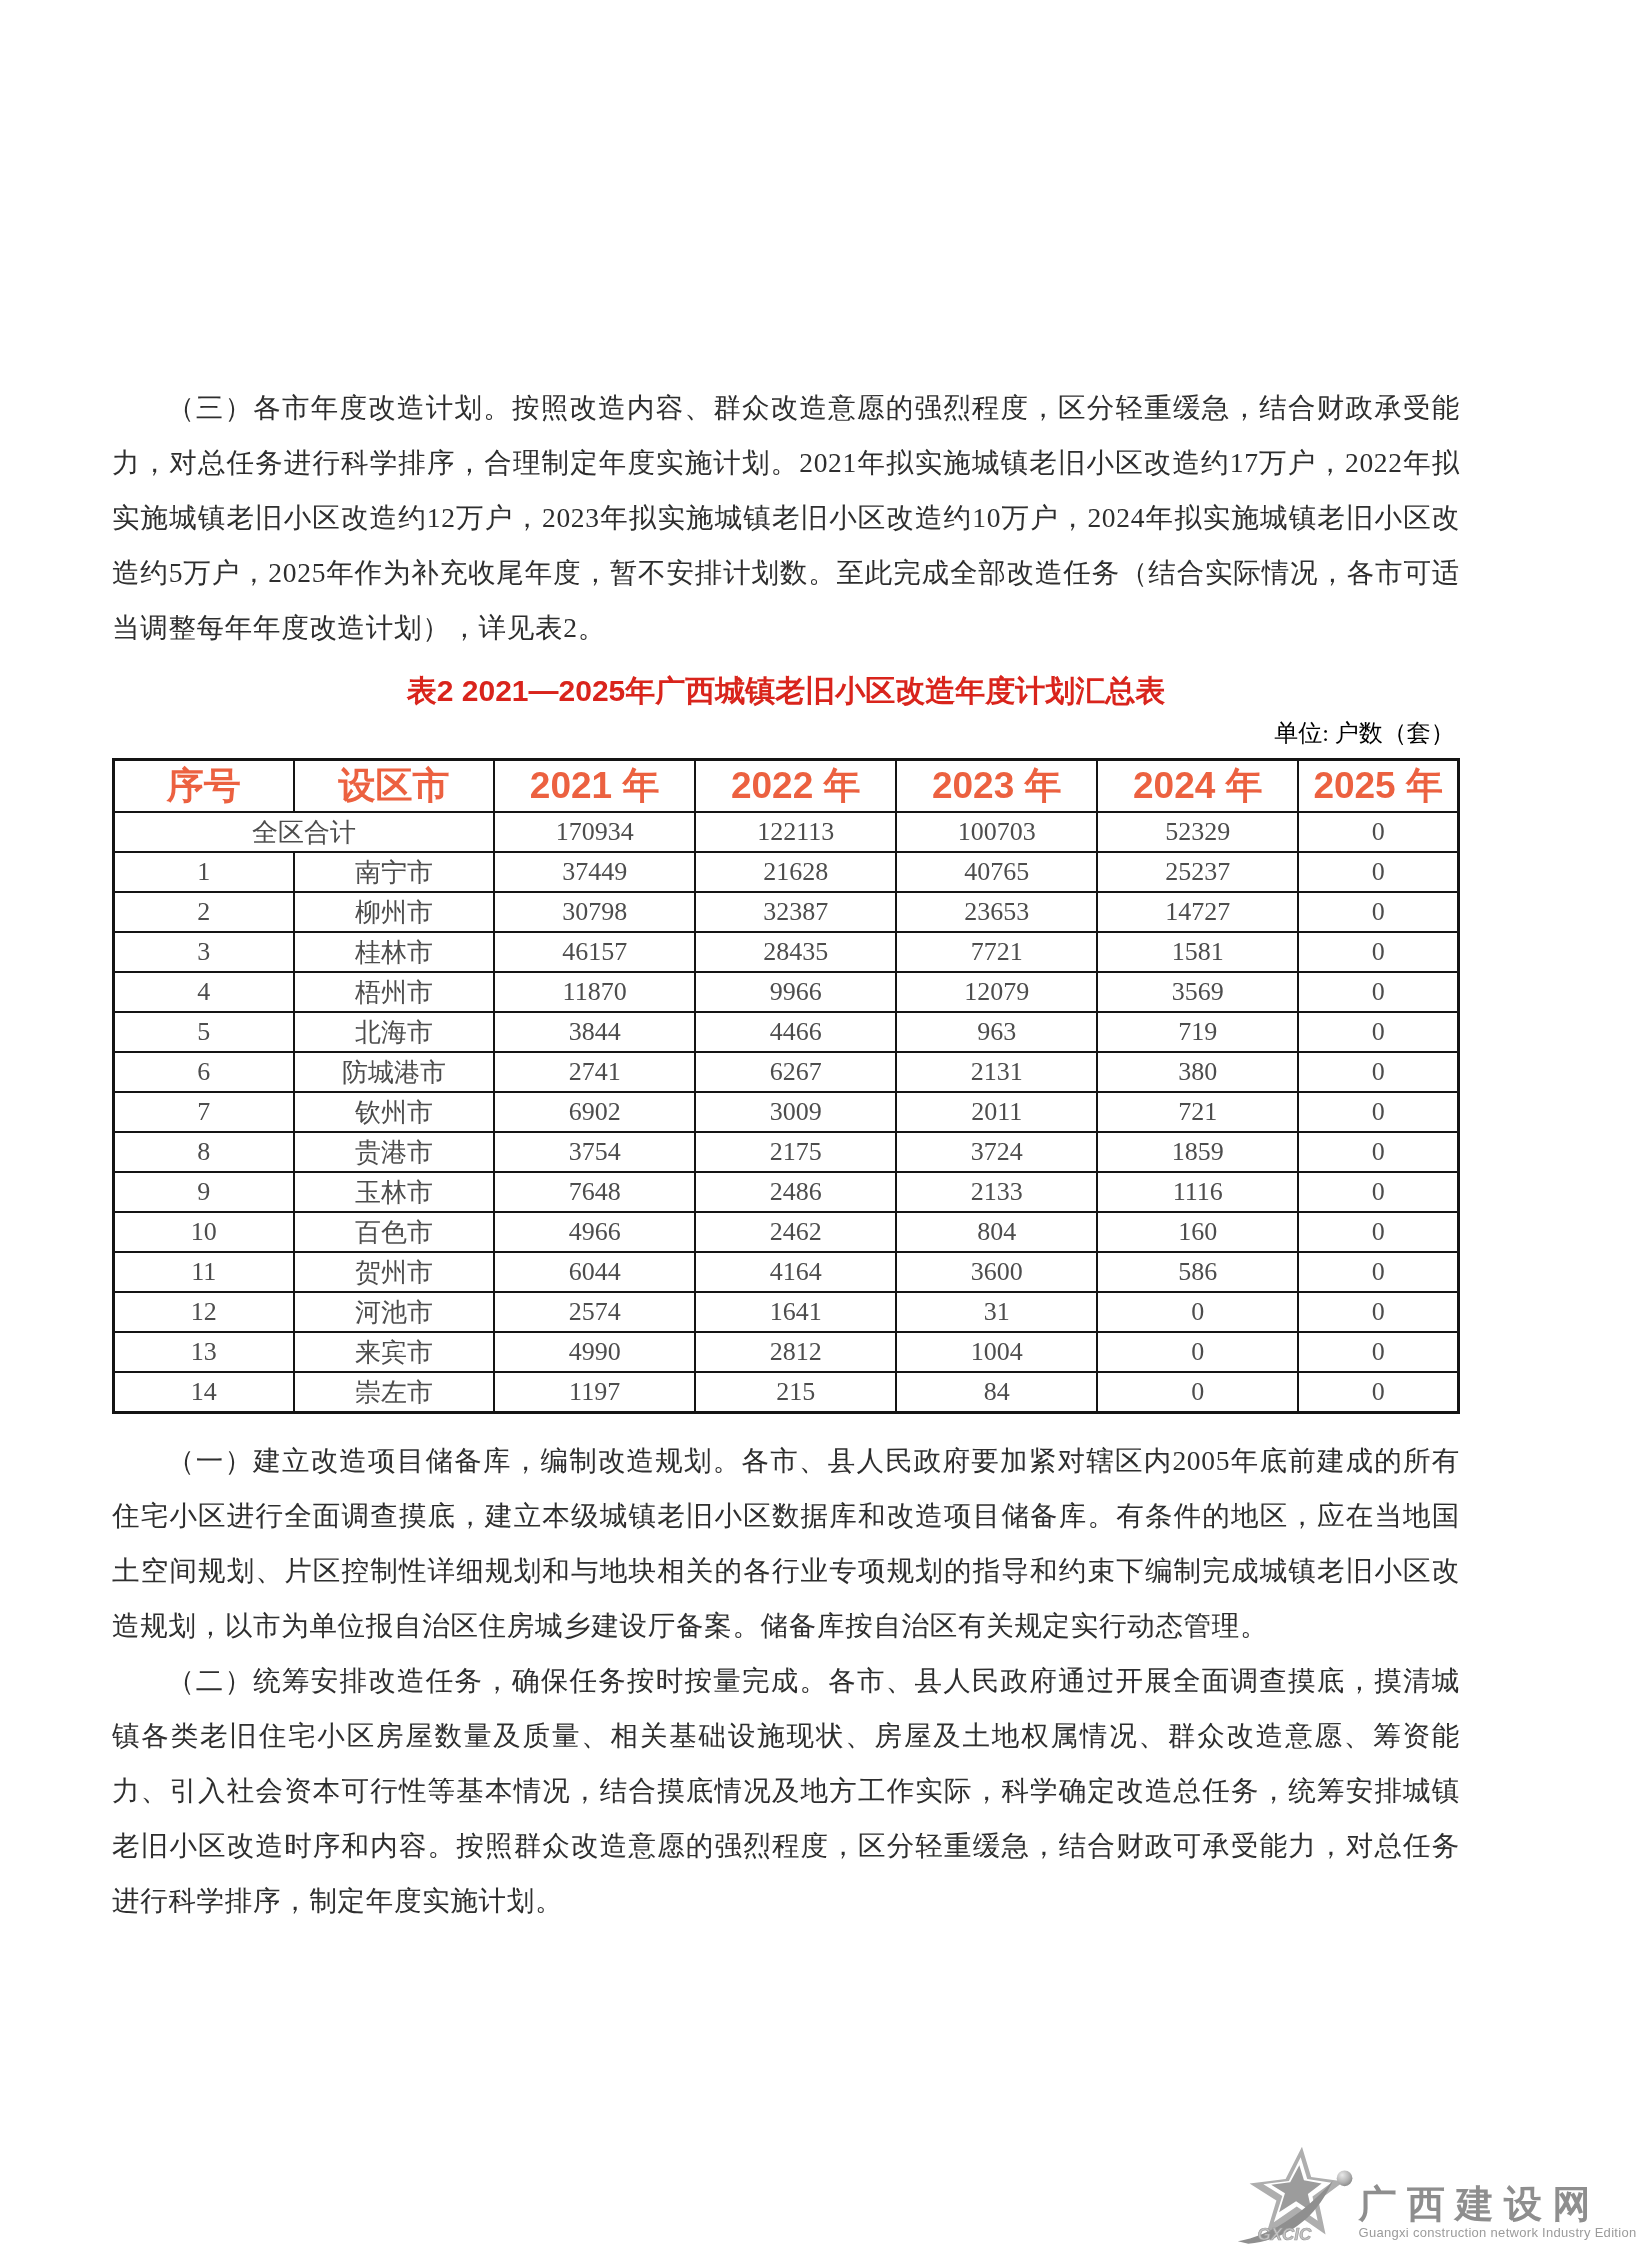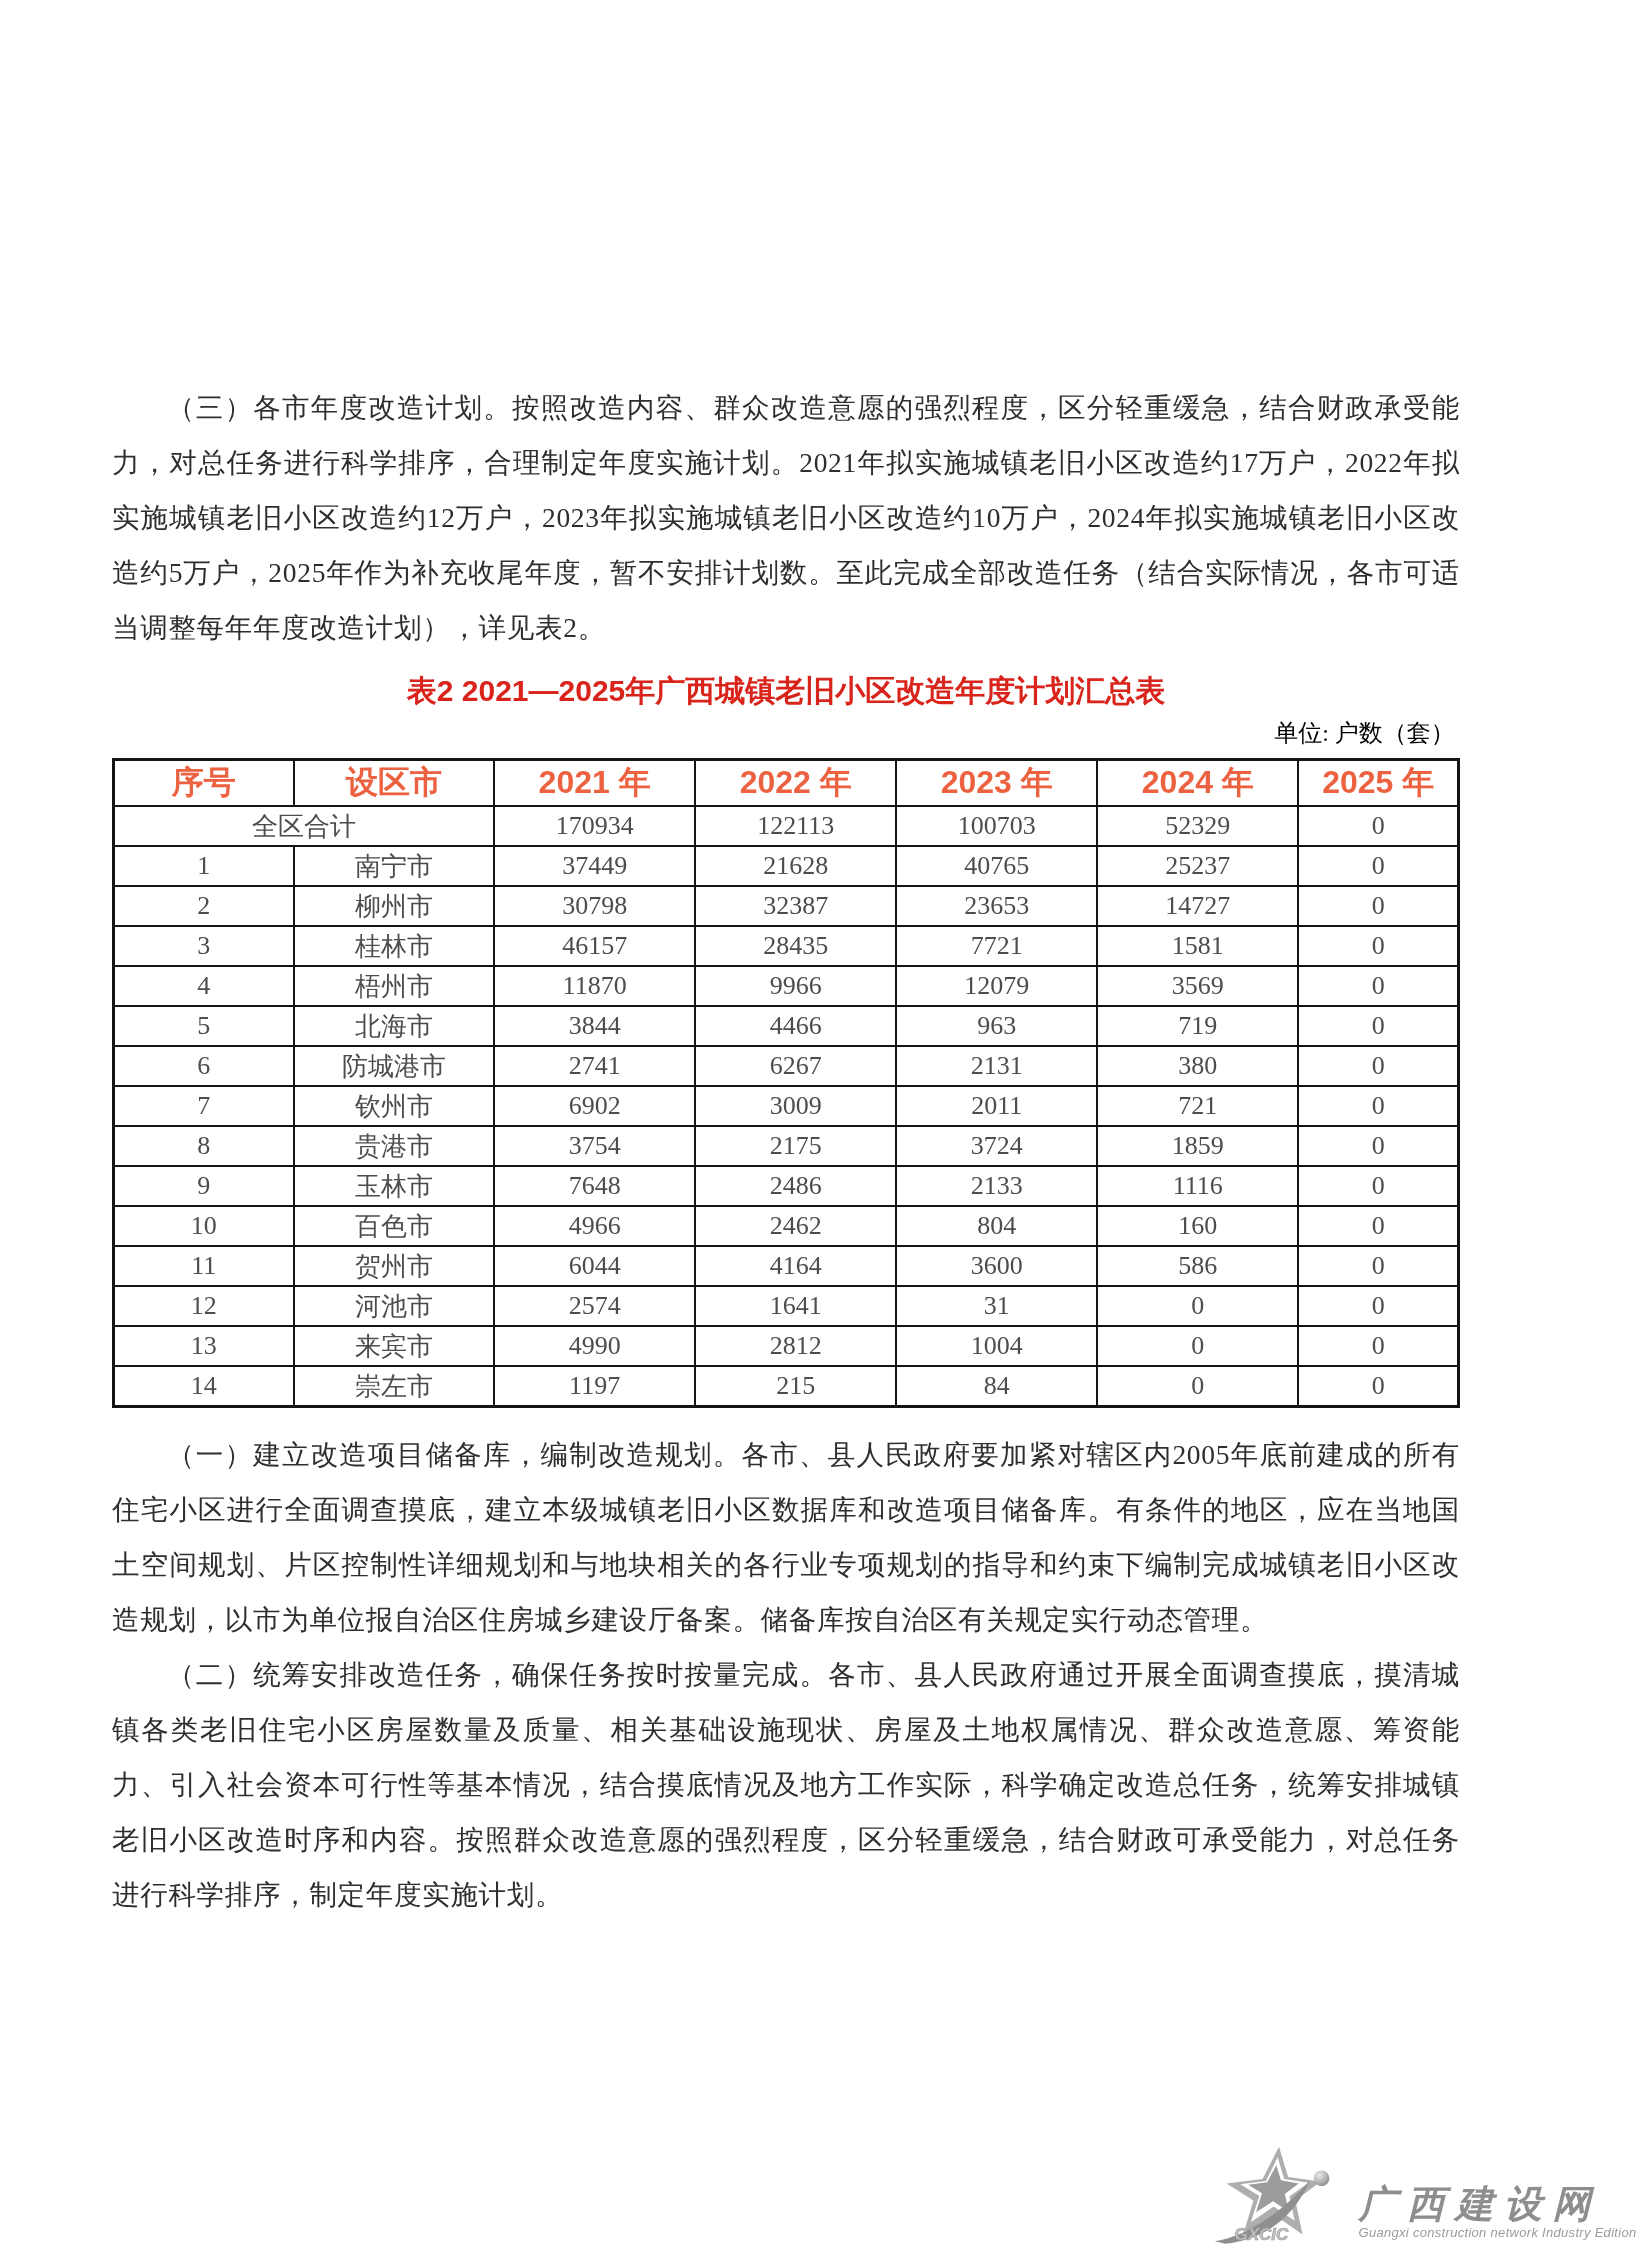--- a/index.html
+++ b/index.html
@@ -44,21 +44,21 @@
   table.plan{
     width:100%;
     margin-top:10.5px;
     border-collapse:collapse;
     table-layout:fixed;
     border:3.3px solid #141414;
   }
   table.plan th{
     font-family:"Liberation Sans","DejaVu Sans",sans-serif;
     font-weight:bold;
-    font-size:32px;
+    font-size:37px;
     color:#ec6140;
     height:42px;
     border:2px solid #141414;
     border-top-width:2.6px;border-bottom-width:2.6px;
     text-align:center;
     padding:0;
   }
   table.plan td{
     font-size:26px;
     color:#4d4d4d;
@@ -81,23 +81,22 @@
   .par-gap{margin-top:18.3px;}
   .footer-logo{
     position:absolute;
     right:10.5px;
     bottom:6.5px;
     display:flex;
     align-items:flex-end;
   }
   .logo-mark{display:block;}
   .logo-text{
-    margin-left:25px;
+    margin-left:2px;
     padding-bottom:2.6px;
-    font-style:italic;
   }
   .logo-cn{
     font-size:38px;
     line-height:41px;
     color:#8e8e8e;
     letter-spacing:10.5px;
     font-weight:bold;
     white-space:nowrap;
   }
   .logo-en{

